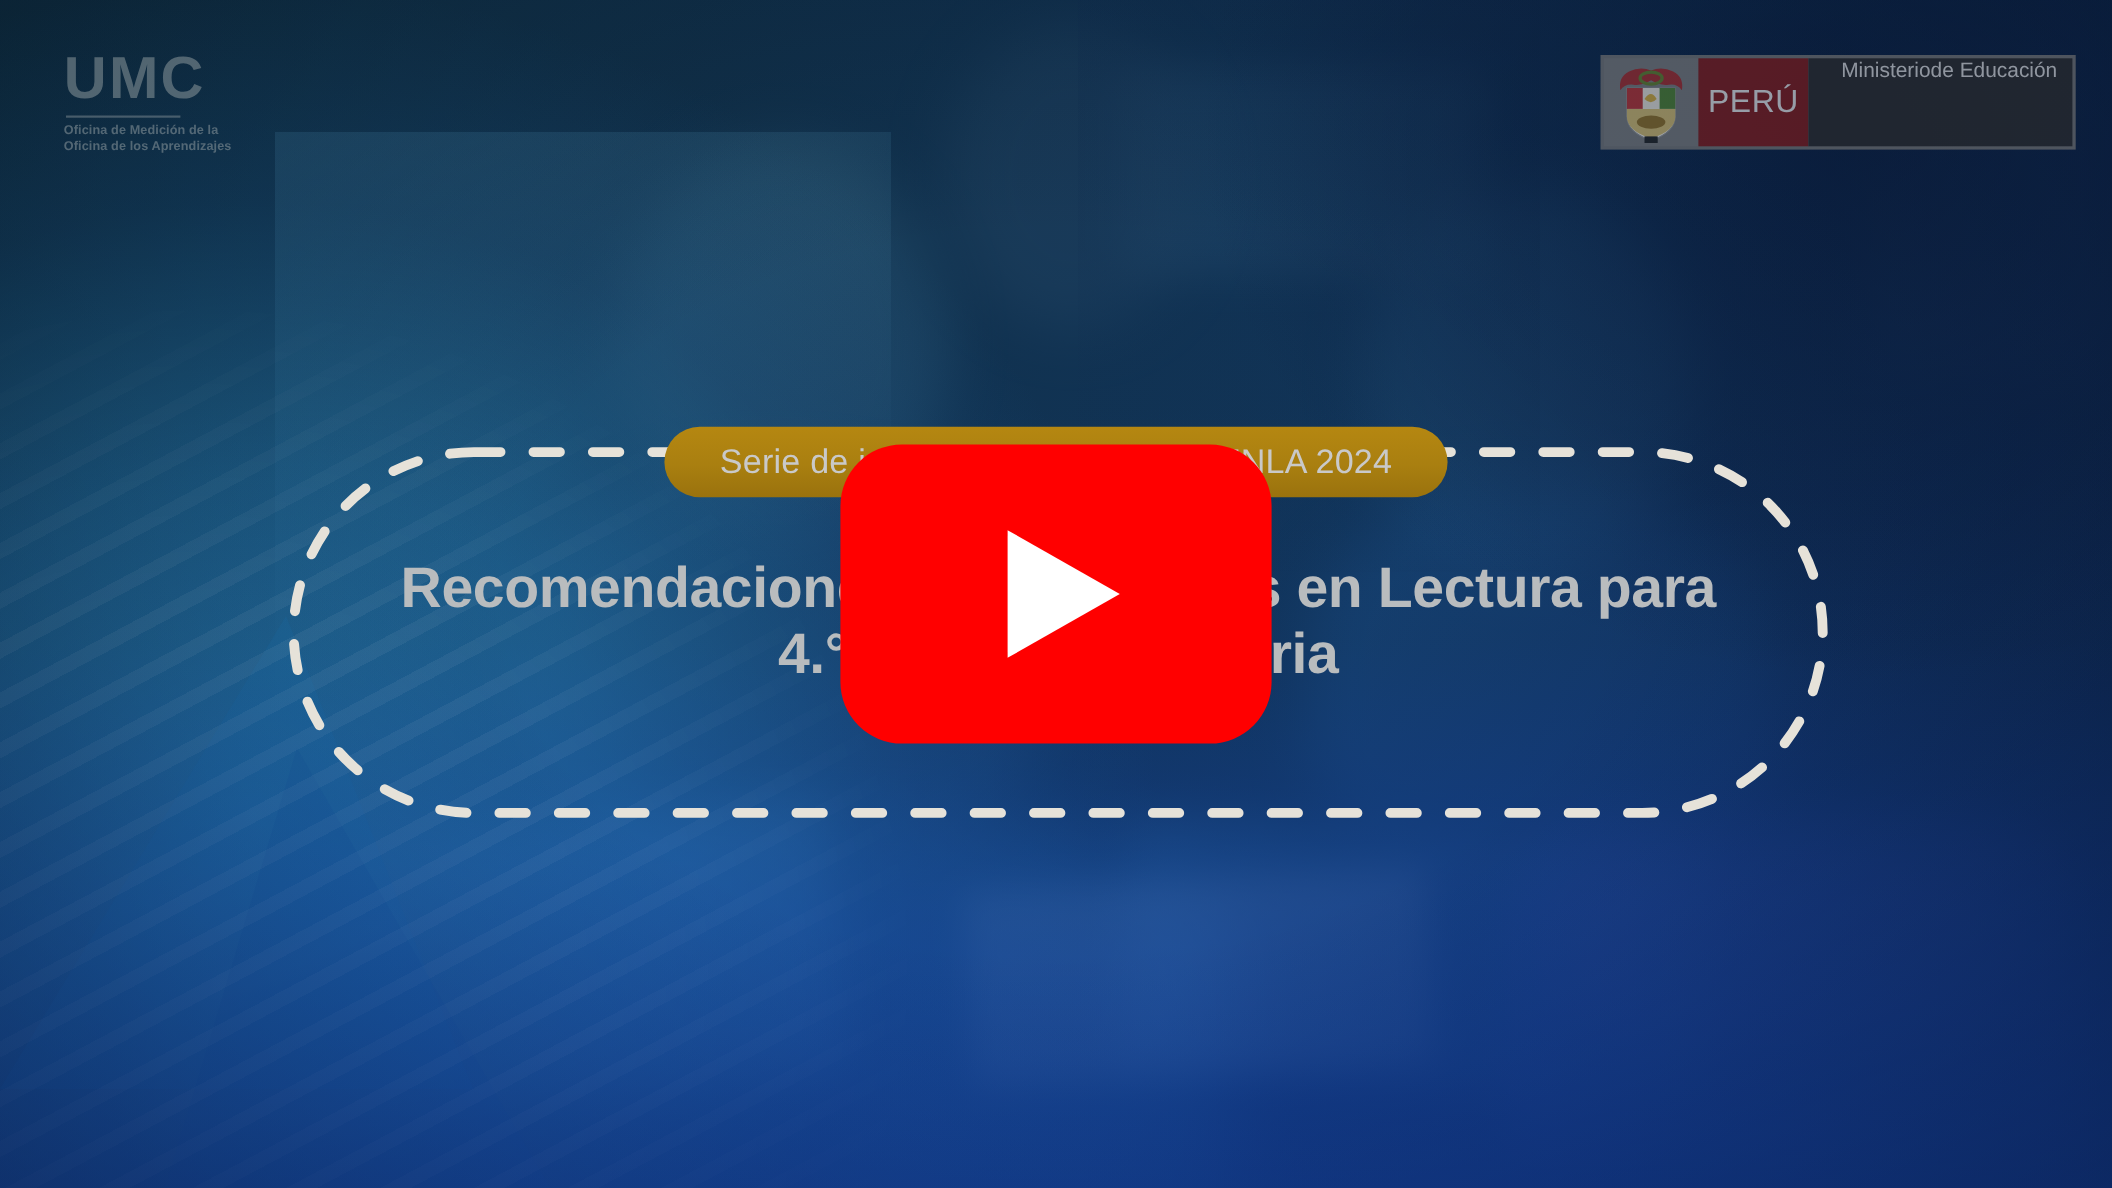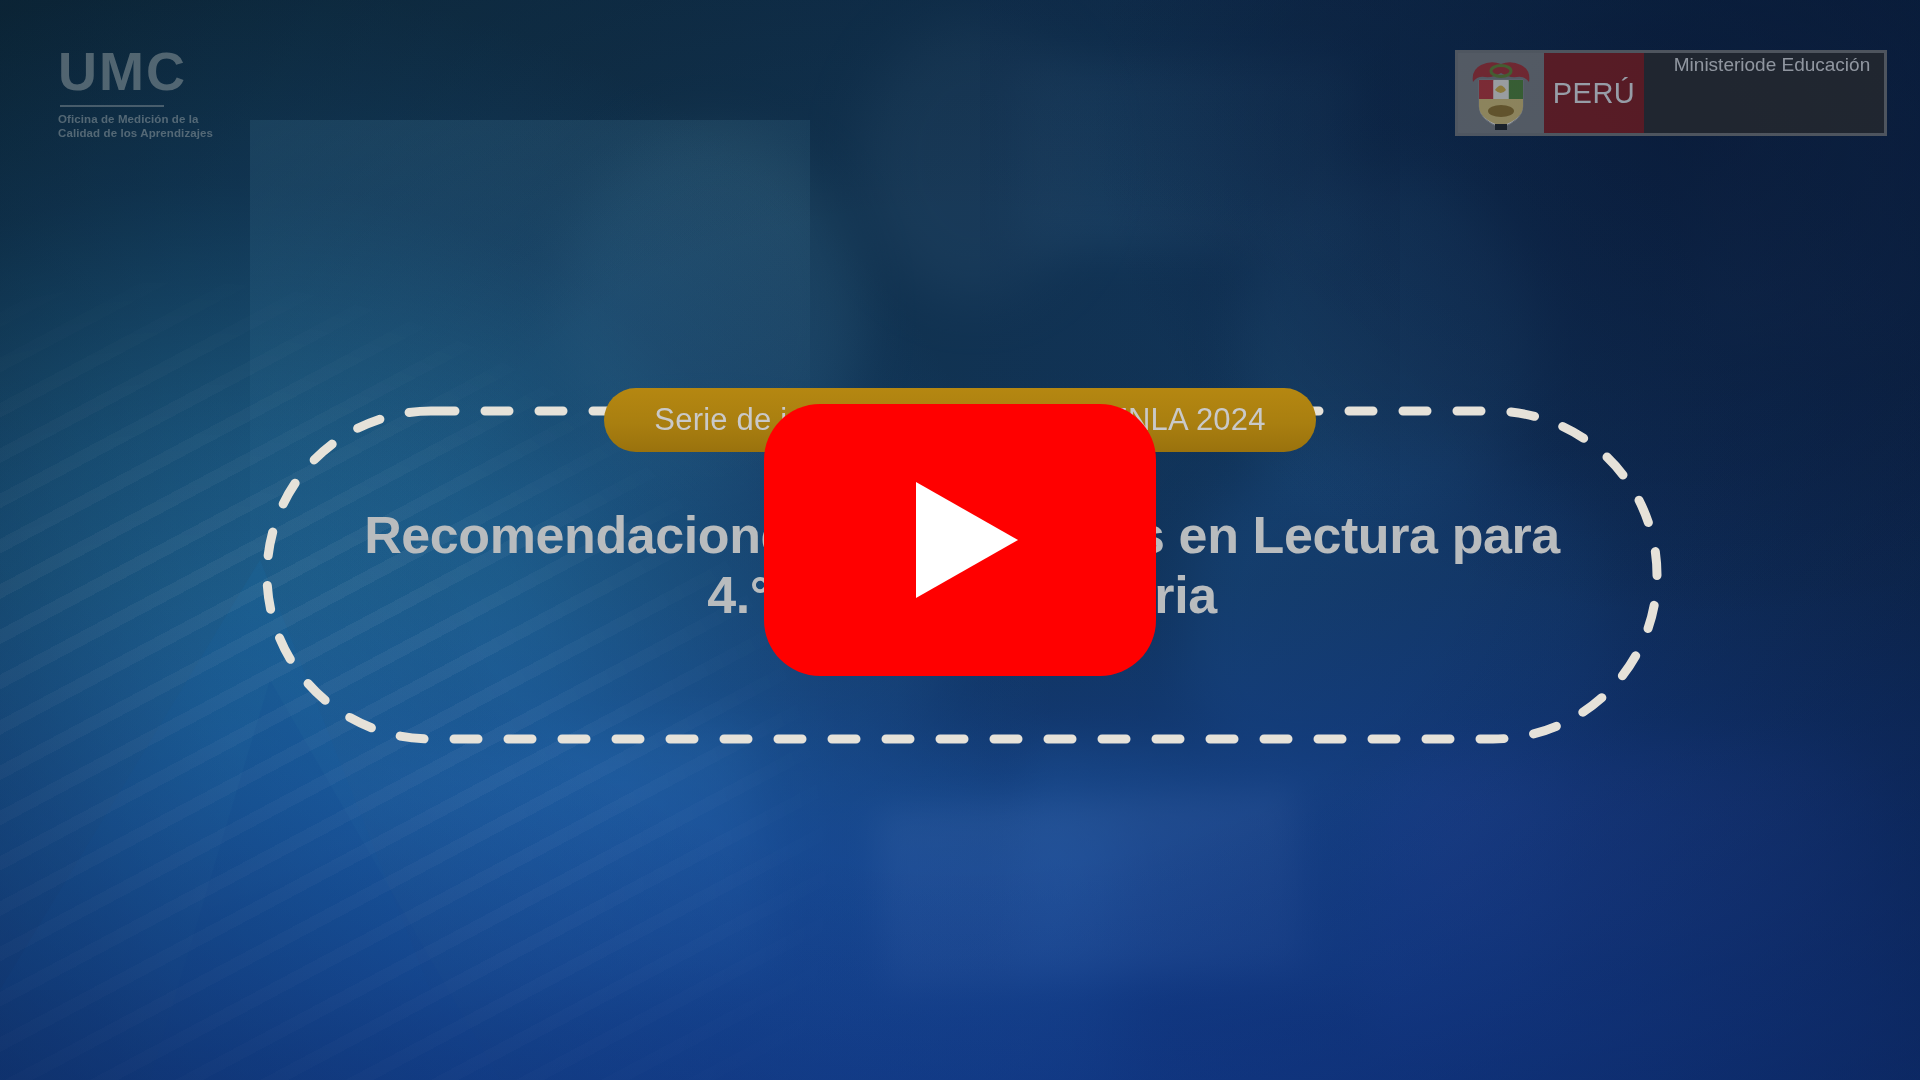--- a/index.html
+++ b/index.html
@@ -146,21 +146,21 @@
     <div class="stripes"></div>
     <div class="grade3"></div>
     <div class="grade4"></div>
     <div class="vignette"></div>
   </div>
 
   <div class="umc">
     <div class="umc-word">UMC</div>
     <div class="umc-rule"></div>
     <div class="umc-sub">Oficina de Medición de la</div>
-    <div class="umc-sub">Calidad de los Aprendizajes</div>
+    <div class="umc-sub">Oficina de los Aprendizajes</div>
   </div>
 
   <div class="minedu">
     <div class="shield-box">
       <svg class="shield-svg" viewBox="0 0 72 74" aria-hidden="true">
         <path d="M8 26 Q6 14 16 9 Q26 4 36 8 Q46 4 56 9 Q66 14 64 26 Q60 20 52 21 Q44 22 36 17 Q28 22 20 21 Q12 20 8 26 Z" fill="#9e2b2b"></path>
         <ellipse cx="36" cy="15" rx="10" ry="5.5" fill="none" stroke="#5f7a2a" stroke-width="3"></ellipse>
         <path d="M14 24 h44 v26 q0 14 -22 22 Q14 64 14 50 Z" fill="#e9e4dc" stroke="#8a8a8a" stroke-width="1"></path>
         <rect x="14" y="24" width="14.5" height="19" fill="#b03030"></rect>
         <rect x="43.5" y="24" width="14.5" height="19" fill="#4c7a2e"></rect>

